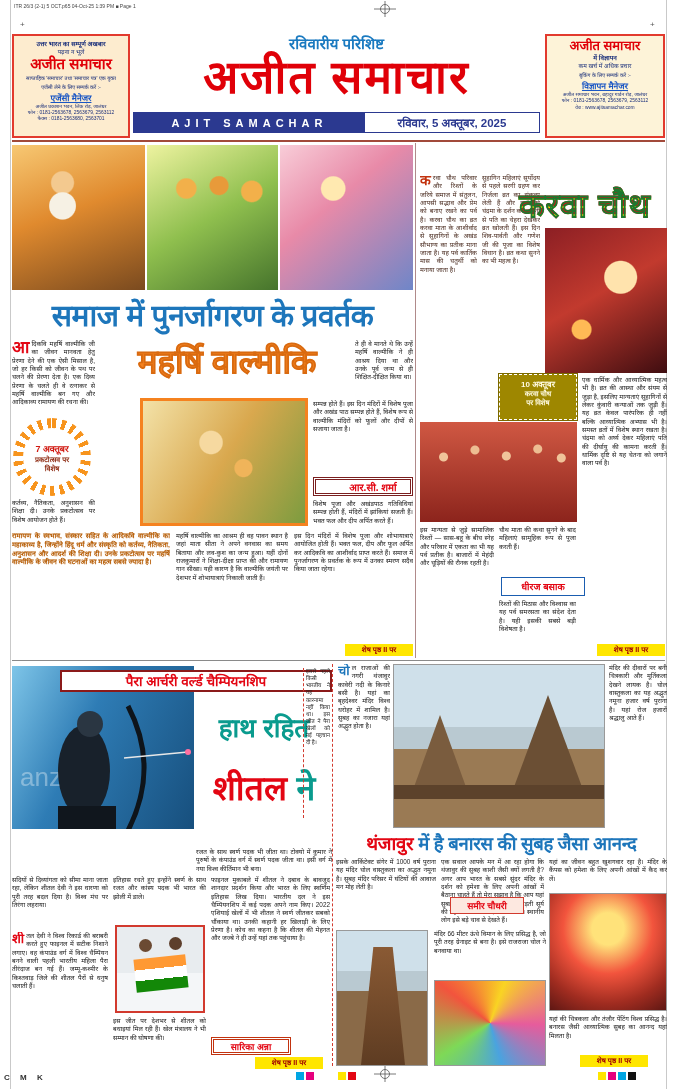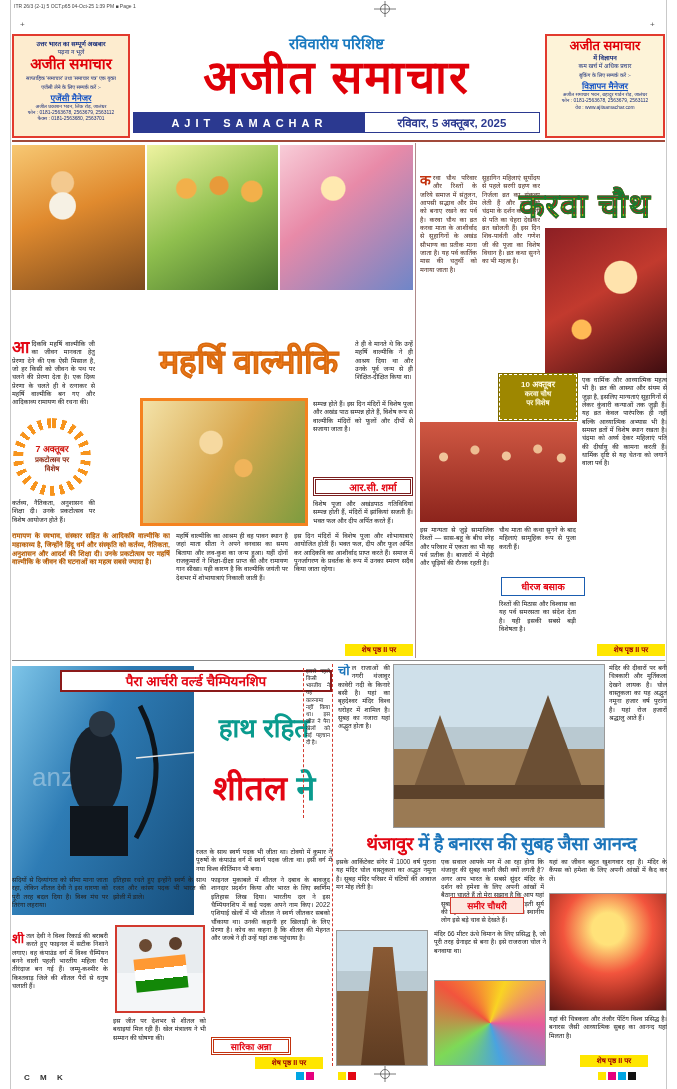--- a/index.html
+++ b/index.html
@@ -85,26 +85,27 @@
 
   <div class="abs" style="left:12px;top:140px;width:653px;height:1.5px;background:#a24a3a;"></div>
   <div class="abs" style="left:415px;top:143px;width:1px;height:515px;background:#b08a8a;"></div>
   <div class="abs" style="left:12px;top:660px;width:653px;height:1px;background:#8a8a8a;"></div>
   <div class="abs" style="left:332px;top:664px;width:0;height:402px;border-left:1px dashed #d23a2e;"></div>
 
   <div class="ph" style="left:12px;top:145px;width:133px;height:145px;background:radial-gradient(ellipse at 38% 42%,#f6f1e4 0 11%,rgba(0,0,0,0) 12%),radial-gradient(circle at 38% 26%,#f3c98f 0 8%,rgba(0,0,0,0) 9%),linear-gradient(160deg,#f7c873 0%,#e08a2e 45%,#7a4a1f 100%);"></div>
   <div class="ph" style="left:147px;top:145px;width:131px;height:145px;background:radial-gradient(circle at 30% 30%,#f2b04a 0 7%,rgba(0,0,0,0) 8%),radial-gradient(circle at 55% 28%,#e89a3a 0 7%,rgba(0,0,0,0) 8%),radial-gradient(circle at 80% 32%,#f2b04a 0 7%,rgba(0,0,0,0) 8%),linear-gradient(150deg,#eef3a0 0%,#8fbf4e 50%,#46742c 100%);"></div>
   <div class="ph" style="left:280px;top:145px;width:133px;height:145px;background:radial-gradient(circle at 40% 30%,#ffe9b0 0 9%,rgba(0,0,0,0) 10%),linear-gradient(140deg,#f8cdd8 0%,#e88aa8 40%,#6f86c8 100%);"></div>
 
+  <div class="abs" style="left:12px;top:294px;width:401px;text-align:center;font-size:30px;font-weight:900;color:#1d76bb;letter-spacing:-0.5px;">समाज में पुनर्जागरण के प्रवर्तक</div>
 
   <div class="bt abs" style="left:12px;top:340px;width:83px;height:76px;">
     <span class="dc" style="font-size:17px;color:#e30613;">आ</span><span>दिकवि महर्षि वाल्मीकि जी का जीवन मानवता हेतु प्रेरणा देने की एक ऐसी मिसाल है, जो हर किसी को जीवन के पथ पर चलने की प्रेरणा देता है। एक दिव्य प्रेरणा के चलते ही वे रत्नाकर से महर्षि वाल्मीकि बन गए और आदिकाव्य रामायण की रचना की।</span>
   </div>
 
-  <div class="abs" style="left:86px;top:338px;width:252px;text-align:right;font-size:33px;font-weight:900;color:#f5821f;-webkit-text-stroke:0.8px #d96a10;">महर्षि वाल्मीकि</div>
+  <div class="abs" style="left:101px;top:338px;width:252px;text-align:center;font-size:33px;font-weight:900;color:#f5821f;-webkit-text-stroke:0.8px #d96a10;">महर्षि वाल्मीकि</div>
 
   <div class="bt abs" style="left:355px;top:340px;width:58px;height:56px;">ते ही वे मानते थे कि उन्हें महर्षि वाल्मीकि ने ही आश्रय दिया था और उनके पूर्व जन्म से ही शिक्षित-दीक्षित किया था।</div>
 
   <div class="burst" style="left:13px;top:418px;width:78px;height:78px;">
     <div class="burst-in">
       <div class="b1">7 अक्तूबर</div>
       <div class="b2">प्रकटोत्सव पर</div>
       <div class="b2">विशेष</div>
     </div>
   </div>
@@ -139,21 +140,21 @@
 
   <div class="ph" style="left:420px;top:422px;width:157px;height:100px;background:radial-gradient(circle at 15% 35%,#f0c49a 0 4px,rgba(0,0,0,0) 5px),radial-gradient(circle at 35% 28%,#edbd92 0 4px,rgba(0,0,0,0) 5px),radial-gradient(circle at 55% 34%,#f0c49a 0 4px,rgba(0,0,0,0) 5px),radial-gradient(circle at 75% 27%,#edbd92 0 4px,rgba(0,0,0,0) 5px),radial-gradient(circle at 90% 36%,#f0c49a 0 4px,rgba(0,0,0,0) 5px),linear-gradient(#d05843,#8c241c);"></div>
 
   <div class="bt abs" style="left:582px;top:376px;width:85px;height:282px;">एक धार्मिक और आध्यात्मिक महत्व भी है। व्रत की आस्था और संयम से जुड़ा है, इसलिए मान्यताएं सुहागिनों से लेकर कुंवारी कन्याओं तक जुड़ी हैं। यह व्रत केवल पारंपरिक ही नहीं बल्कि आध्यात्मिक अभ्यास भी है। समस्त व्रतों में विशेष स्थान रखता है। चंद्रमा को अर्घ्य देकर महिलाएं पति की दीर्घायु की कामना करती हैं। धार्मिक दृष्टि से यह चेतना को जगाने वाला पर्व है।</div>
   <div class="bt abs" style="left:420px;top:526px;width:74px;height:132px;">इस मान्यता से जुड़े सामाजिक रिश्तों — सास-बहू के बीच स्नेह और परिवार में एकता का भी यह पर्व प्रतीक है। बाजारों में मेहंदी और चूड़ियों की रौनक रहती है।</div>
   <div class="bt abs" style="left:499px;top:526px;width:77px;height:48px;">चौथ माता की कथा सुनने के बाद महिलाएं सामूहिक रूप से पूजा करती हैं।</div>
   <div class="byline-box" style="left:501px;top:577px;width:84px;height:19px;border:1.5px solid #1a5db0;font-size:9.5px;">धीरज बसाक</div>
   <div class="bt abs" style="left:499px;top:600px;width:77px;height:56px;">रिश्तों की मिठास और विश्वास का यह पर्व समरसता का संदेश देता है। यही इसकी सबसे बड़ी विशेषता है।</div>
   <div class="yellow-mark" style="left:597px;top:644px;width:68px;">शेष पृष्ठ II पर</div>
 
-  <div class="ph" style="left:12px;top:666px;width:182px;height:249px;background:linear-gradient(115deg,#7ec5e8 0%,#2e7cb5 40%,#174f7d 100%);padding-left:12px;">
+  <div class="ph" style="left:12px;top:666px;width:182px;height:163px;background:linear-gradient(115deg,#7ec5e8 0%,#2e7cb5 40%,#174f7d 100%);">
     <svg width="182" height="205" viewBox="0 0 182 205">
       <text x="8" y="120" font-size="26" fill="#ffffff" opacity="0.35" font-family="sans-serif">anz</text>
       <ellipse cx="72" cy="105" rx="26" ry="46" fill="#18212b"></ellipse>
       <circle cx="78" cy="58" r="13" fill="#2a3642"></circle>
       <rect x="46" y="140" width="58" height="50" fill="#10161d"></rect>
       <path d="M116 40 Q150 105 112 172" stroke="#0e141a" stroke-width="5" fill="none"></path>
       <line x1="112" y1="92" x2="176" y2="86" stroke="#e8e8e8" stroke-width="1.5"></line>
       <circle cx="176" cy="86" r="3" fill="#ff6fa0"></circle>
     </svg>
   </div>
@@ -211,21 +212,21 @@
   <div class="ph" style="left:336px;top:930px;width:92px;height:136px;border:1px solid #999;background:linear-gradient(#cfe0ea 0 30%,#b9c9d1 30% 45%,#8a6a48 45% 100%);">
     <div style="position:absolute;left:24px;bottom:0;width:44px;height:118px;background:linear-gradient(#8a5a34,#5e3c22);clip-path:polygon(28% 0,72% 0,100% 100%,0 100%);"></div>
   </div>
 
   <div class="bt abs" style="left:434px;top:930px;width:112px;height:46px;">मंदिर 66 मीटर ऊंचे विमान के लिए प्रसिद्ध है, जो पूरी तरह ग्रेनाइट से बना है। इसे राजराजा चोल ने बनवाया था।</div>
   <div class="ph" style="left:434px;top:980px;width:112px;height:86px;border:1px solid #999;background:conic-gradient(from 20deg,#f9d423,#e65c9c,#4aa3df,#7ed957,#f2543d,#f9d423);"></div>
 
   <div class="bt abs" style="left:549px;top:1015px;width:118px;height:40px;">यहां की चित्रकला और तंजौर पेंटिंग विश्व प्रसिद्ध है। बनारस जैसी आध्यात्मिक सुबह का आनन्द यहां मिलता है।</div>
   <div class="yellow-mark" style="left:580px;top:1055px;width:68px;">शेष पृष्ठ II पर</div>
 
-  <div class="abs" style="left:24px;top:1073px;font-size:8px;letter-spacing:4px;color:#333;font-weight:bold;">C M K</div>
+  <div class="abs" style="left:4px;top:1073px;font-size:8px;letter-spacing:4px;color:#333;font-weight:bold;">C M K</div>
   <div class="sq" style="left:296px;background:#00a5e3;"></div>
   <div class="sq" style="left:306px;background:#e6007e;"></div>
   <div class="sq" style="left:338px;background:#ffe600;"></div>
   <div class="sq" style="left:348px;background:#e30613;"></div>
   <svg class="abs" style="left:374px;top:1066px;" width="22" height="16">
       <line x1="0" y1="8" x2="22" y2="8" stroke="#555" stroke-width="0.8"></line>
       <line x1="11" y1="0" x2="11" y2="16" stroke="#555" stroke-width="0.8"></line>
       <circle cx="11" cy="8" r="4.5" fill="none" stroke="#555" stroke-width="0.8"></circle>
     </svg>
   <div class="sq" style="left:598px;background:#ffe600;"></div>

